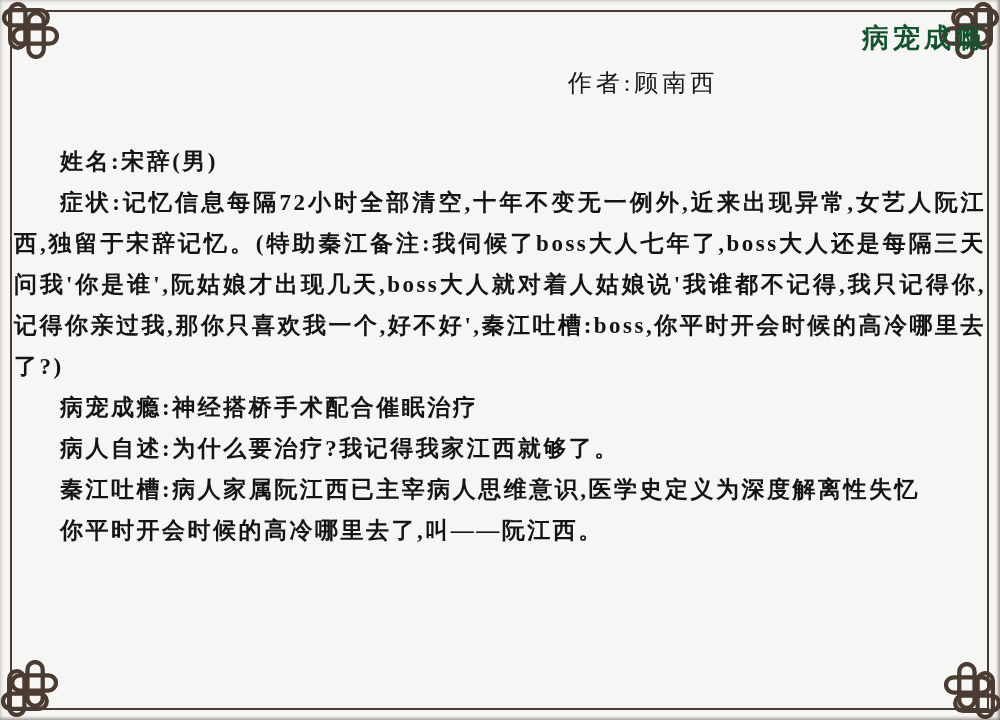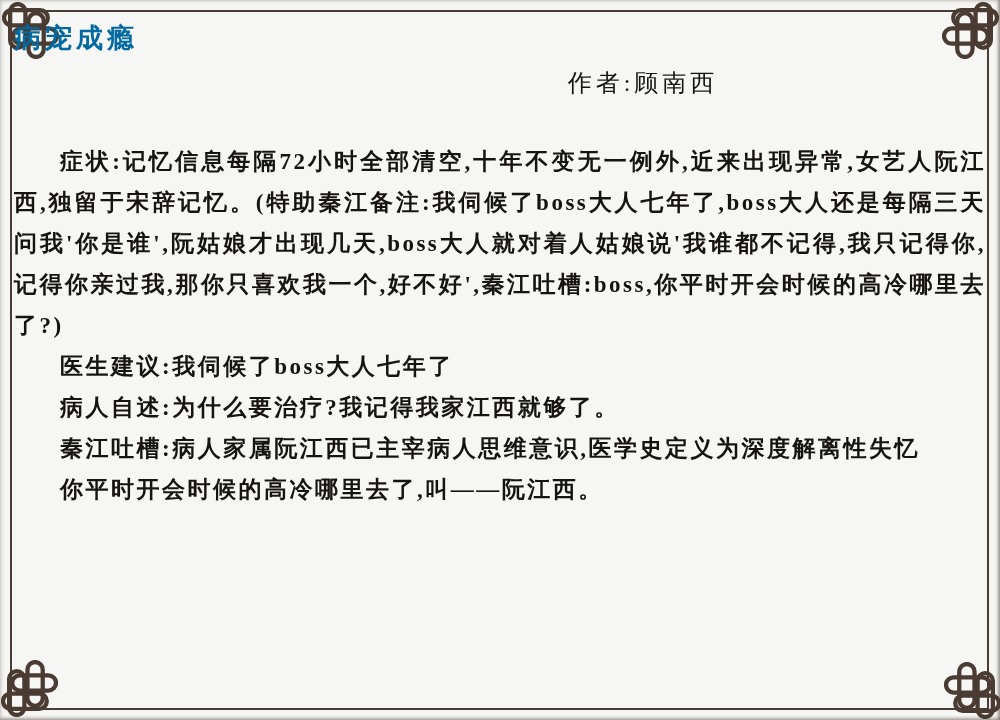--- a/index.html
+++ b/index.html
@@ -37,26 +37,26 @@
   .knot.bl { left: 1px;  bottom: 3px; transform: scaleY(-1); }
   .knot.br { right: -1px; bottom: 1px; transform: scale(-1,-1); }
 
   .content {
     position: absolute;
     left: 14px; right: 14px; top: 16px;
     color: #161412;
   }
   .title {
     margin: 6px 0 0 0;
-    text-align: left;
+    text-align: right;
     font-size: 27px;
     line-height: 32px;
     font-weight: bold;
     letter-spacing: 4px;
-    color: #0369a1;
+    color: #14532d;
   }
   .author-row {
     margin-top: 13px;
     text-align: center;
     font-size: 24px;
     line-height: 32px;
     font-weight: 400;
     letter-spacing: 4px;
   }
   .author-row .author {
@@ -119,21 +119,22 @@
 
   <div class="content">
 
     <h1 class="title">病宠成瘾</h1>
 
     <div class="author-row">
       <span class="author">作者:顾南西</span>
     </div>
 
     <div class="body-text">
+      <p>姓名:宋辞(男)</p>
       <p>症状:记忆信息每隔72小时全部清空,十年不变无一例外,近来出现异常,女艺人阮江西,独留于宋辞记忆。(特助秦江备注:我伺候了boss大人七年了,boss大人还是每隔三天问我'你是谁',阮姑娘才出现几天,boss大人就对着人姑娘说'我谁都不记得,我只记得你,记得你亲过我,那你只喜欢我一个,好不好',秦江吐槽:boss,你平时开会时候的高冷哪里去了?)</p>
-      <p>医生建议:我伺候了boss大人七年了</p>
+      <p>病宠成瘾:神经搭桥手术配合催眠治疗</p>
       <p>病人自述:为什么要治疗?我记得我家江西就够了。</p>
       <p>秦江吐槽:病人家属阮江西已主宰病人思维意识,医学史定义为深度解离性失忆</p>
       <p>你平时开会时候的高冷哪里去了,叫——阮江西。</p>
     </div>
 
   </div>
 </div>
 
 </body></html>

